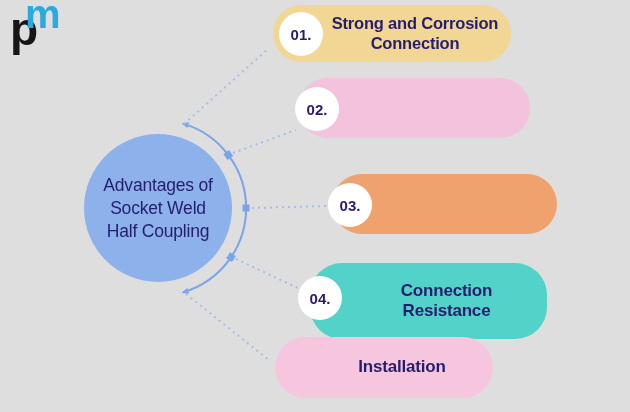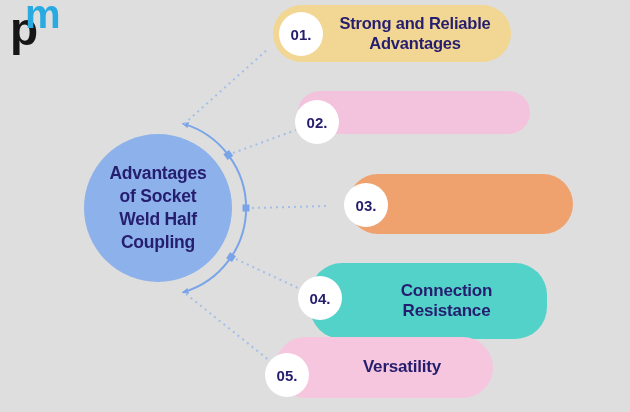--- a/index.html
+++ b/index.html
@@ -28,34 +28,34 @@
   
   .center-circle{
     position:absolute;left:84px;top:134px;
     width:148px;height:148px;border-radius:50%;
     background:#8db1ea;
     display:flex;align-items:center;justify-content:center;
     text-align:center;
   }
   .center-title{
     max-width:112px;
-    font-weight:bold;font-size:17.5px;line-height:23px;
+    font-weight:normal;font-size:17.5px;line-height:23px;
     color:#251d6e;letter-spacing:-0.2px;
   }
   
   .connectors{position:absolute;left:0;top:0;width:630px;height:412px;pointer-events:none;}
   
   .pill{
     position:absolute;
     border-radius:32px;
     display:flex;align-items:center;justify-content:center;
     text-align:center;
   }
   .pill-1{left:273px;top:5px;width:238px;height:57px;padding-left:46px;box-sizing:border-box;}
-  .pill-2{left:298px;top:91px;width:232px;height:43px;padding-left:46px;box-sizing:border-box;justify-content:flex-end;}
+  .pill-2{left:298px;top:78px;width:232px;height:60px;padding-left:46px;box-sizing:border-box;justify-content:flex-end;}
   .pill-3{left:332px;top:174px;width:225px;height:60px;padding-left:42px;box-sizing:border-box;}
   .pill-4{left:310px;top:263px;width:237px;height:76px;padding-left:36px;box-sizing:border-box;}
   .pill-5{left:275px;top:337px;width:218px;height:61px;padding-left:36px;box-sizing:border-box;}
   .num-circle{
     position:absolute;
     width:44px;height:44px;border-radius:50%;
     background:#ffffff;
     display:flex;align-items:center;justify-content:center;
   }
   .pill-1 .num-circle{left:6px;top:7px;}
@@ -104,42 +104,39 @@
   </svg>
 
   <div class="center-circle" style="background: rgb(141, 177, 234);">
     <div class="center-title">Advantages of Socket Weld Half Coupling</div>
   </div>
 
   <div class="pill pill-1" style="background: rgb(242, 214, 147);">
     <div class="num-circle">
       <span class="num">01.</span>
     </div>
-    <span class="pill-label">Strong and Reliable Advantages</span>
+    <span class="pill-label">Strong and Corrosion Connection</span>
   </div>
 
   <div class="pill pill-2" style="background: rgb(243, 194, 220);">
     <div class="num-circle">
       <span class="num">02.</span>
     </div>
   </div>
 
-  <div class="pill pill-3" style="background: rgb(240, 162, 110); margin-left: 16px;">
+  <div class="pill pill-3" style="background: rgb(240, 162, 110);">
     <div class="num-circle">
       <span class="num">03.</span>
     </div>
   </div>
 
   <div class="pill pill-4" style="background: rgb(82, 210, 201);">
     <div class="num-circle">
       <span class="num">04.</span>
     </div>
     <span class="pill-label">Connection Resistance</span>
   </div>
 
   <div class="pill pill-5" style="background: rgb(246, 198, 222);">
-    <div class="num-circle">
-      <span class="num">05.</span>
-    </div>
-    <span class="pill-label">Versatility</span>
+    <span class="pill-label">Installation</span>
   </div>
 
 </div>
 
 </body></html>

